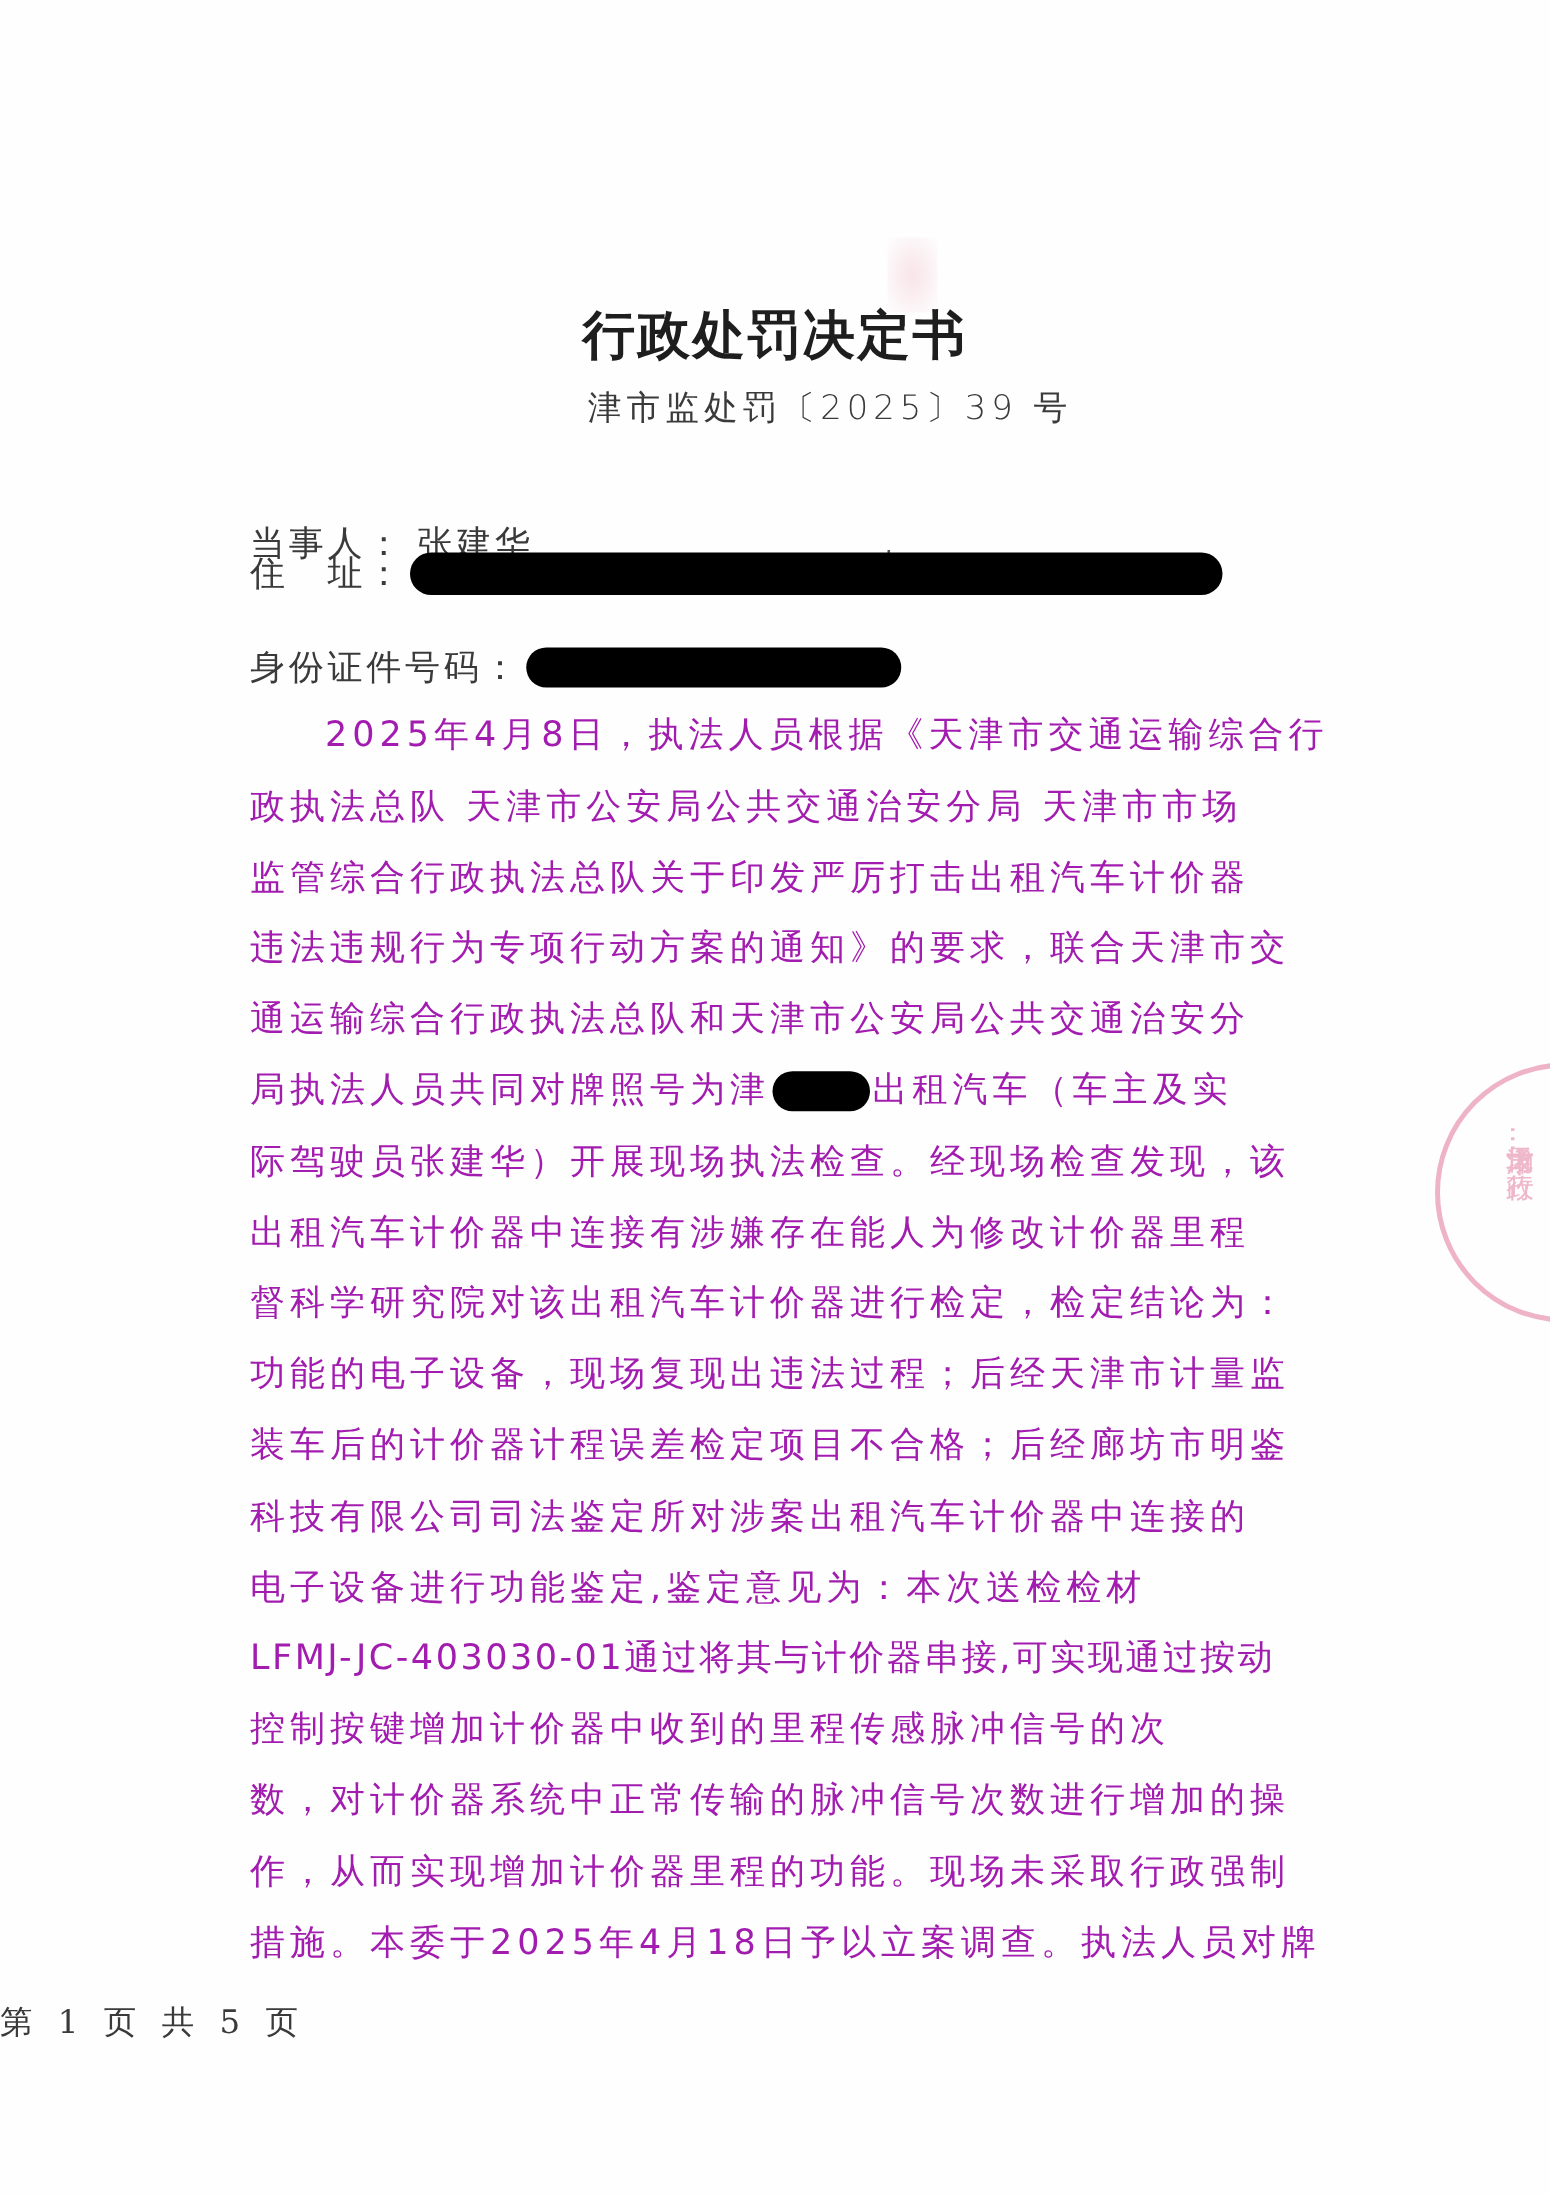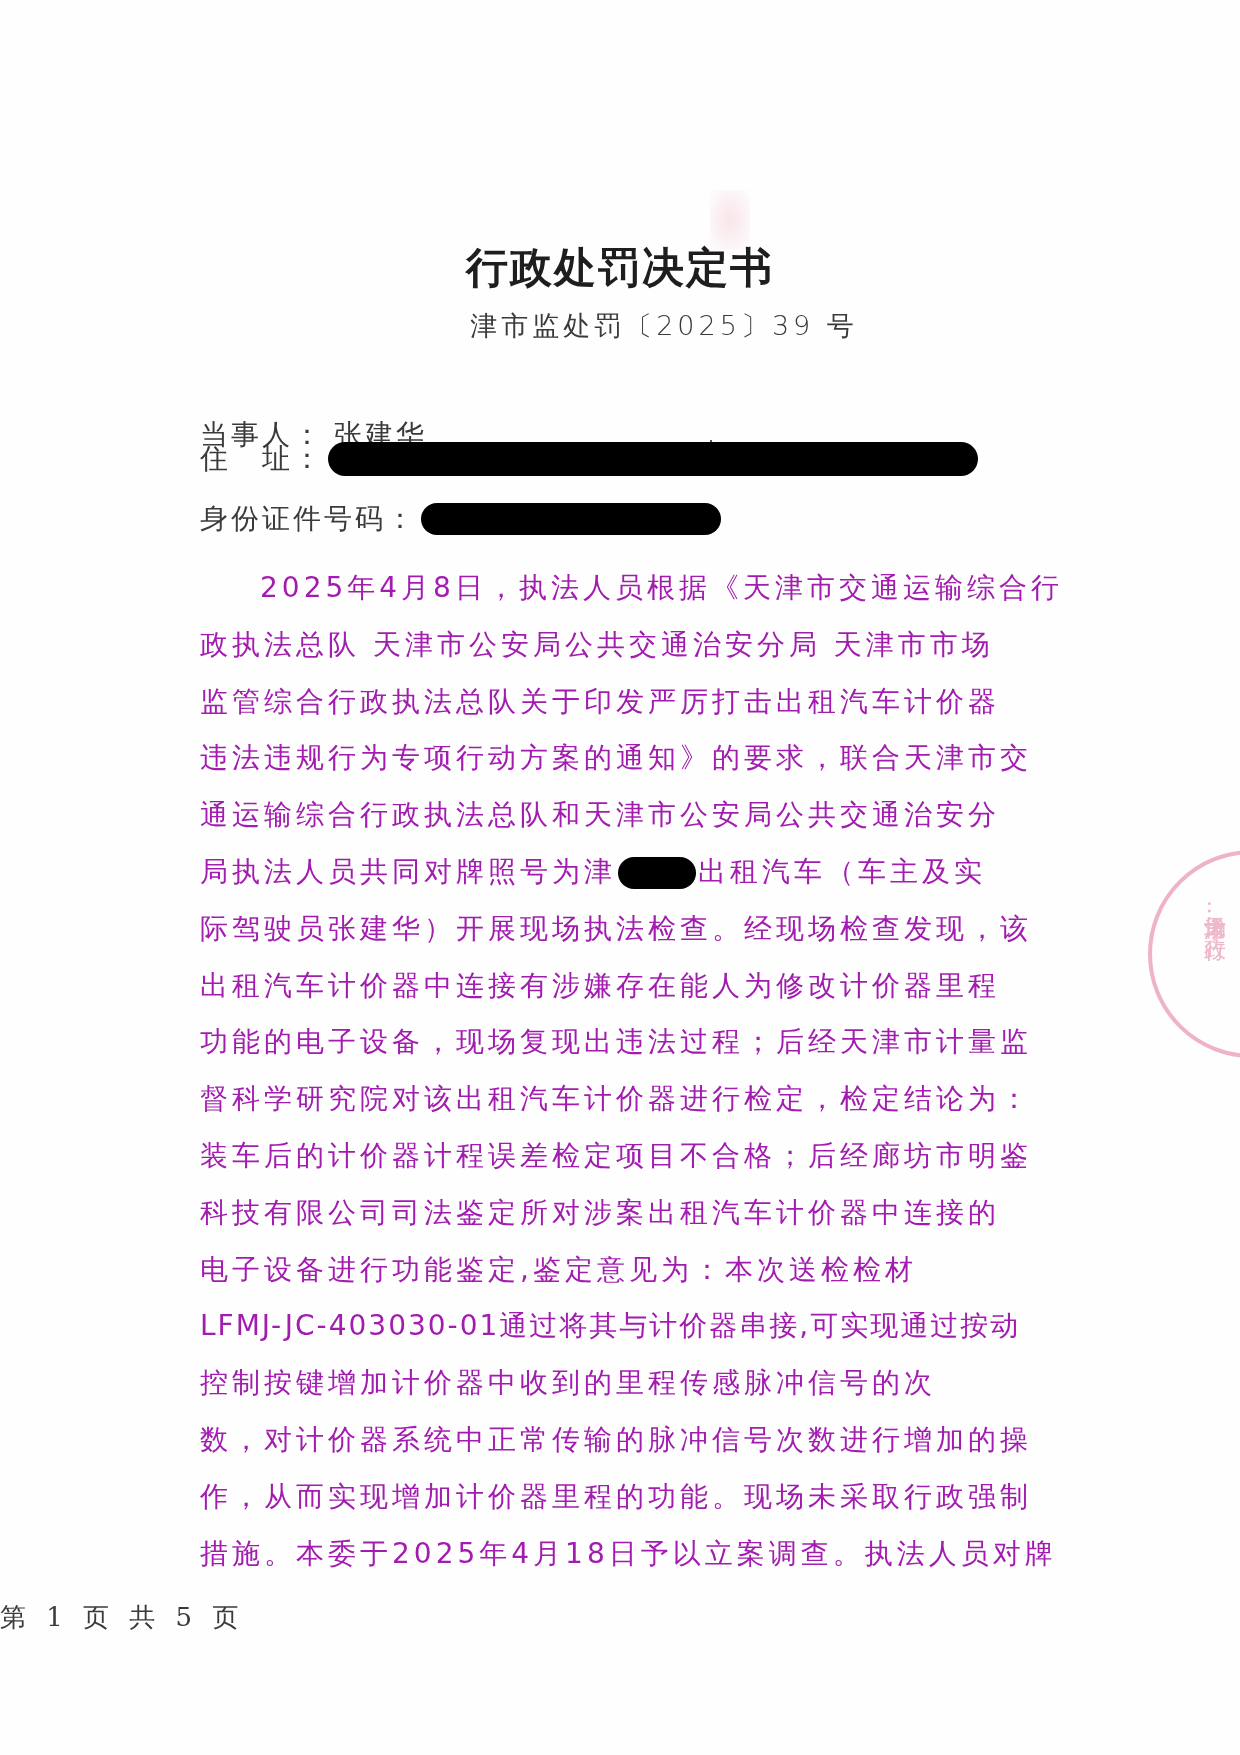--- a/index.html
+++ b/index.html
@@ -50,21 +50,21 @@
       left: 200px;
       font-size: 28px;
       color: #3a3a3a;
       letter-spacing: 3px;
       display: flex;
       align-items: center;
       font-family: "DejaVu Sans", "Liberation Sans", sans-serif;
     }
     .field-party { top: 416px; }
     .field-address { top: 440px; }
-    .field-id { top: 500px; }
+    .field-id { top: 515px; }
     .field-label { white-space: pre; }
     .field-value { margin-left: 10px; }
     .redaction {
       display: inline-block;
       background: #000;
       border-radius: 18px;
       height: 34px;
     }
     .redact-address { width: 650px; margin-left: 4px; }
     .redact-id { width: 300px; margin-left: 4px; height: 32px; }
@@ -155,22 +155,22 @@
 
   <div class="body-text">
     <div class="line indent">2025年4月8日，执法人员根据《天津市交通运输综合行</div>
     <div class="line">政执法总队 天津市公安局公共交通治安分局 天津市市场</div>
     <div class="line">监管综合行政执法总队关于印发严厉打击出租汽车计价器</div>
     <div class="line">违法违规行为专项行动方案的通知》的要求，联合天津市交</div>
     <div class="line">通运输综合行政执法总队和天津市公安局公共交通治安分</div>
     <div class="line"><span>局执法人员共同对牌照号为津</span><span class="redaction redact-plate"></span><span>出租汽车（车主及实</span></div>
     <div class="line">际驾驶员张建华）开展现场执法检查。经现场检查发现，该</div>
     <div class="line">出租汽车计价器中连接有涉嫌存在能人为修改计价器里程</div>
+    <div class="line">督科学研究院对该出租汽车计价器进行检定，检定结论为：</div>
     <div class="line">功能的电子设备，现场复现出违法过程；后经天津市计量监</div>
-    <div class="line">督科学研究院对该出租汽车计价器进行检定，检定结论为：</div>
     <div class="line">装车后的计价器计程误差检定项目不合格；后经廊坊市明鉴</div>
     <div class="line">科技有限公司司法鉴定所对涉案出租汽车计价器中连接的</div>
     <div class="line">电子设备进行功能鉴定,鉴定意见为：本次送检检材</div>
     <div class="line" style="letter-spacing:2px;">LFMJ-JC-403030-01通过将其与计价器串接,可实现通过按动</div>
     <div class="line">控制按键增加计价器中收到的里程传感脉冲信号的次</div>
     <div class="line">数，对计价器系统中正常传输的脉冲信号次数进行增加的操</div>
     <div class="line">作，从而实现增加计价器里程的功能。现场未采取行政强制</div>
     <div class="line">措施。本委于2025年4月18日予以立案调查。执法人员对牌</div>
   </div>
 

